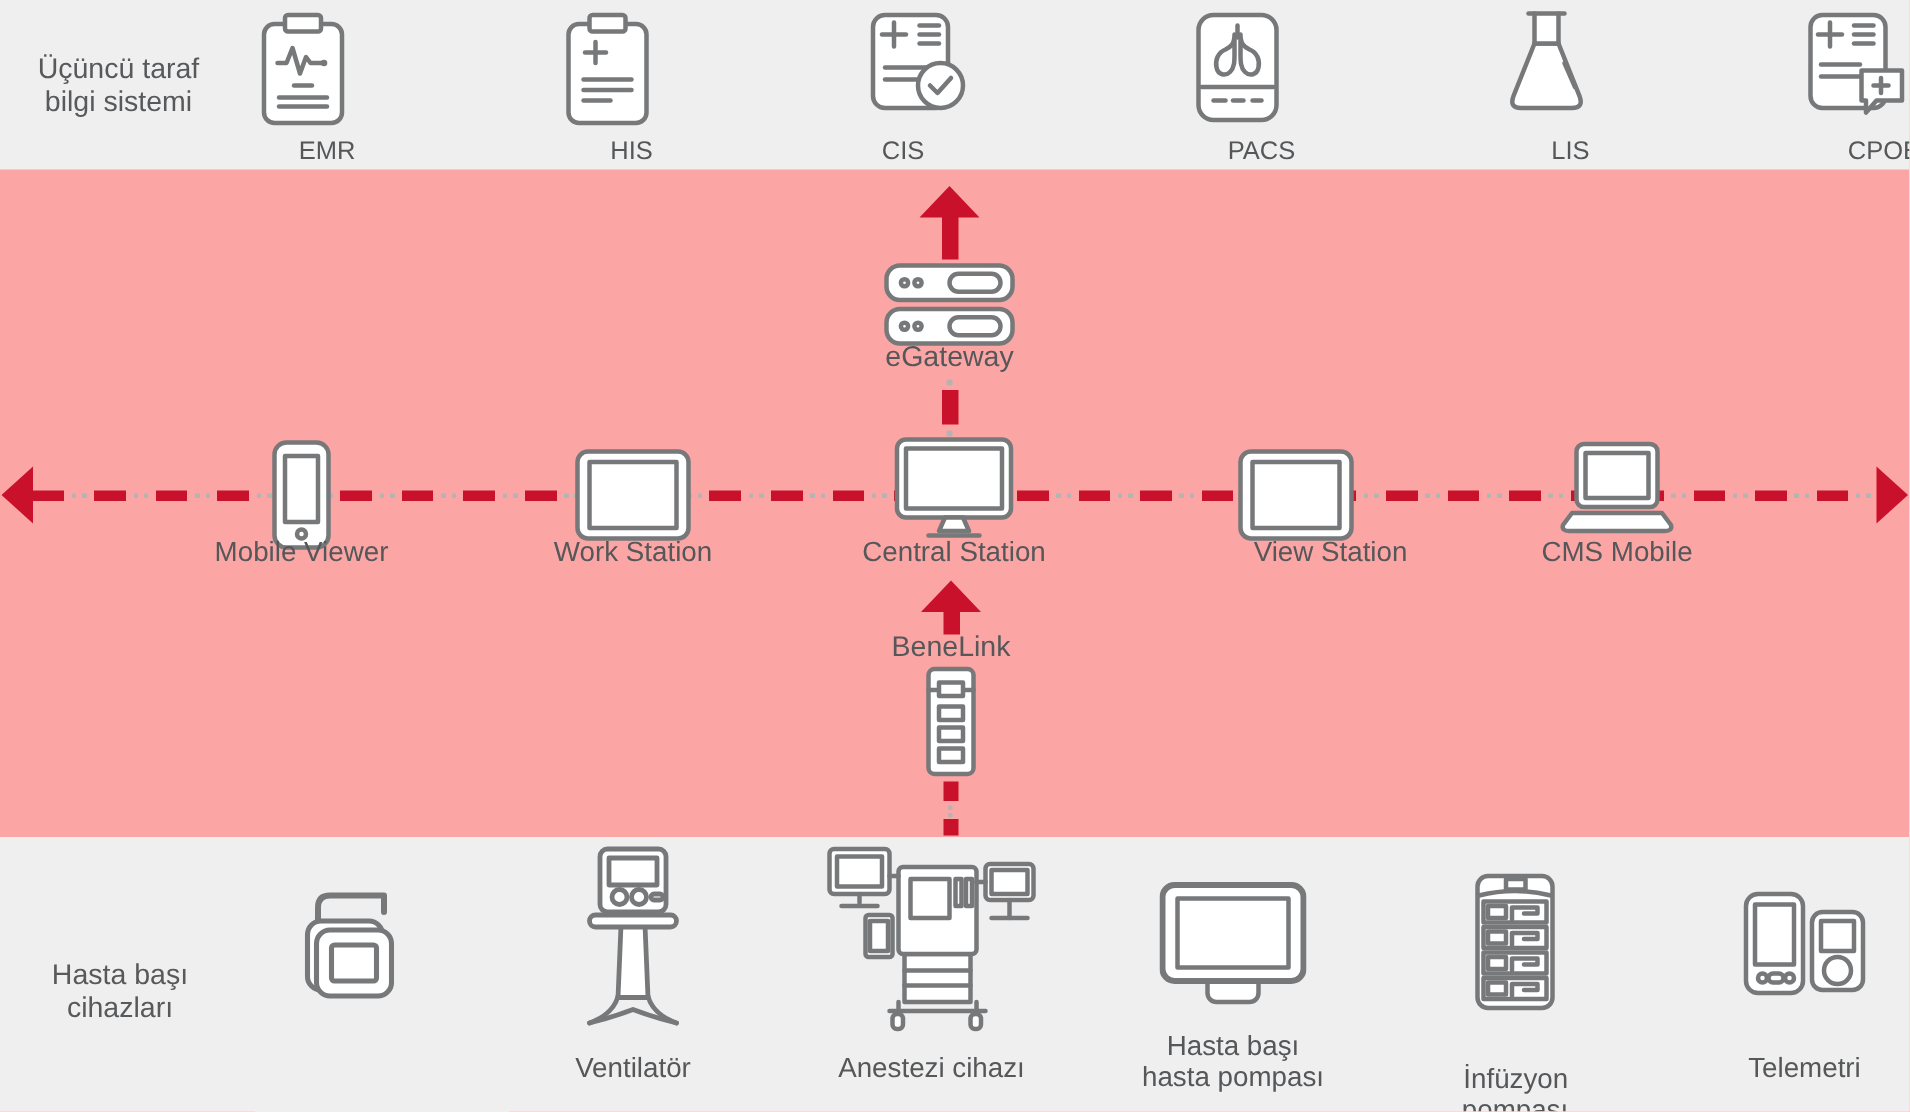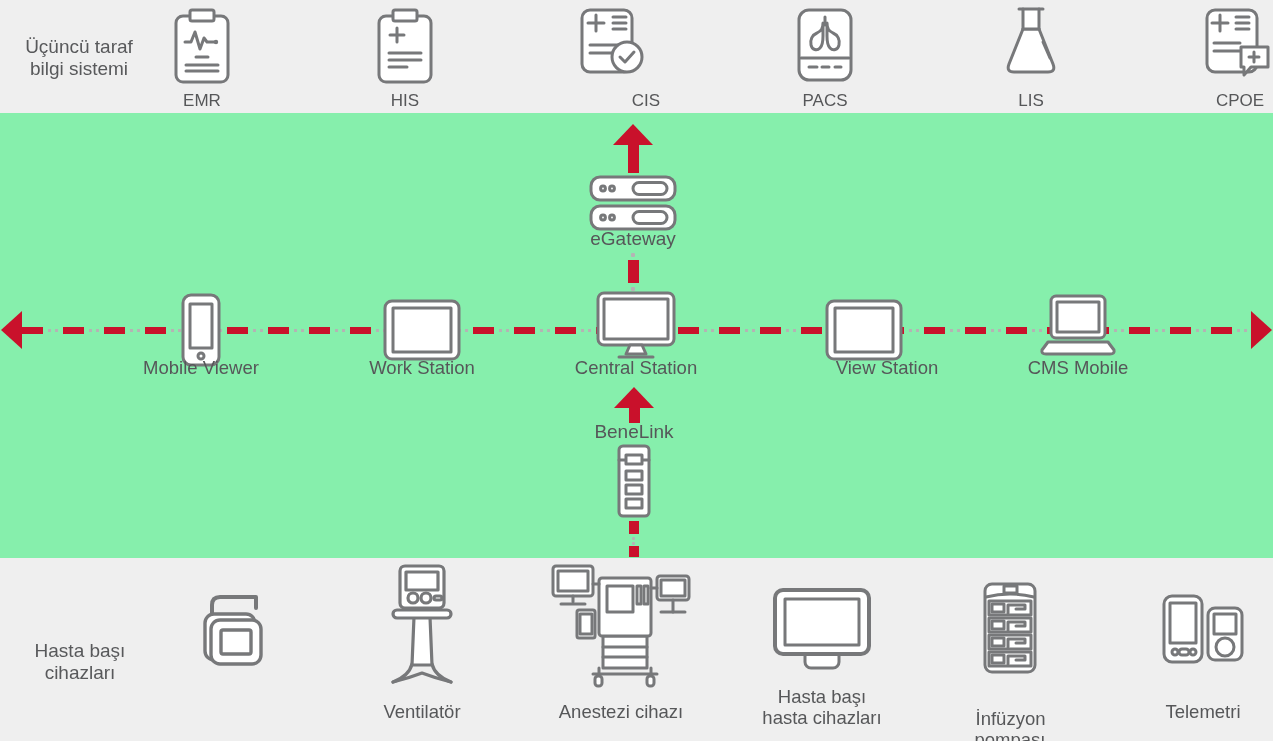--- a/index.html
+++ b/index.html
@@ -1,33 +1,33 @@
 <!DOCTYPE html>
 <html><head>
 <meta charset="utf-8">
 <style>
   html,body{margin:0;padding:0;background:#fff;}
   .stage{
     position:relative;width:1273px;height:741px;overflow:hidden;
-    font-family:"Liberation Sans",sans-serif;background:#86efac;
+    font-family:"Liberation Sans",sans-serif;background:#fca5a5;
   }
   .band{position:absolute;left:0;width:1273px;background:#efefef;}
   .band.top{top:0;height:113px;}
   .band.bottom{top:558px;height:183px;}
   .band-title{
     position:absolute;text-align:center;color:#58595b;
     font-size:19px;line-height:22px;
   }
   .icon{position:absolute;}
   .icon svg{display:block;}
   .lbl{
     position:absolute;transform:translateX(-50%);white-space:nowrap;
     color:#565759;text-align:center;
   }
-  .lbl.sys{font-size:17px;}
+  .lbl.sys{font-size:17px;margin-left:16px;}
   .lbl.dev{font-size:18.5px;}
   .lbl.two span{display:block;line-height:21px;white-space:nowrap;}
   
   .hline-red{
     position:absolute;left:22px;top:327px;width:1229px;height:7px;
     background:repeating-linear-gradient(90deg,#c9112b 0 21px,transparent 21px 41px);
   }
   .hline-dots{
     position:absolute;left:22px;top:329px;width:1229px;height:3px;
     background:repeating-linear-gradient(90deg,transparent 0 26px,#b4b4b4 26px 29px,transparent 29px 33px,#b4b4b4 33px 36px,transparent 36px 41px);
@@ -102,21 +102,21 @@
         <path d="M33,9 h13"></path>
           <path d="M33,15 h13"></path>
           <path d="M33,21 h13"></path>
         <path d="M10,37 h28"></path>
           <path d="M10,45 h28"></path>
         <circle cx="47" cy="49" r="15" fill="#fff"></circle>
         <path d="M40,49 l5,5 l9,-10"></path>
       </g>
     </svg>
   </div>
-  <div class="lbl sys" style="left:646px;top:91px;text-align:center;">CIS</div>
+  <div class="lbl sys" style="left:586px;top:91px;text-align:center;">CIS</div>
 
   <div class="icon" style="left:797px;top:8px;">
     <svg width="56" height="74" viewBox="0 0 56 74">
       <g stroke="#77787a" stroke-width="3" fill="none" stroke-linecap="round" stroke-linejoin="round">
         <rect x="2" y="2" width="52" height="70" rx="10" fill="#fff"></rect>
         <path d="M4,50 h48"></path>
         <path d="M12,59 h8"></path>
           <path d="M25,59 h7"></path>
           <path d="M38,59 h6"></path>
         <path d="M28,9 v8"></path>
@@ -335,21 +335,21 @@
     <svg width="98" height="84" viewBox="0 0 98 84">
       <g stroke="#77787a" stroke-width="4" fill="none" stroke-linecap="round" stroke-linejoin="round">
         <rect x="32" y="62" width="34" height="18" rx="6" fill="#fff" stroke-width="3"></rect>
         <rect x="2" y="2" width="94" height="64" rx="8" fill="#fff"></rect>
         <rect x="12" y="11" width="74" height="46" fill="#fff" stroke-width="3"></rect>
       </g>
     </svg>
   </div>
   <div class="lbl dev two" style="left:822px;top:686px;">
     <span>Hasta başı</span>
-    <span>hasta cihazları</span>
+    <span>hasta pompası</span>
   </div>
 
   <div class="icon" style="left:982px;top:578px;">
     <svg width="56" height="98" viewBox="0 0 56 98">
       <g stroke="#77787a" stroke-width="3" fill="none" stroke-linecap="round" stroke-linejoin="round">
         <rect x="3" y="6" width="50" height="88" rx="7" fill="#fff"></rect>
         <path d="M4,19 Q28,13 52,19"></path>
         <rect x="22" y="8" width="13" height="7" fill="#fff"></rect>
         <rect x="7" y="23" width="42" height="14" fill="#fff"></rect>
         <rect x="10" y="26" width="12" height="8"></rect>

